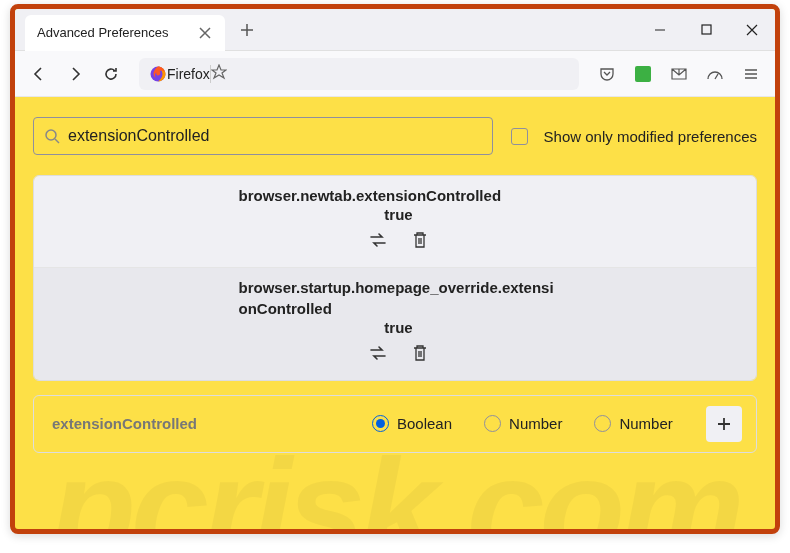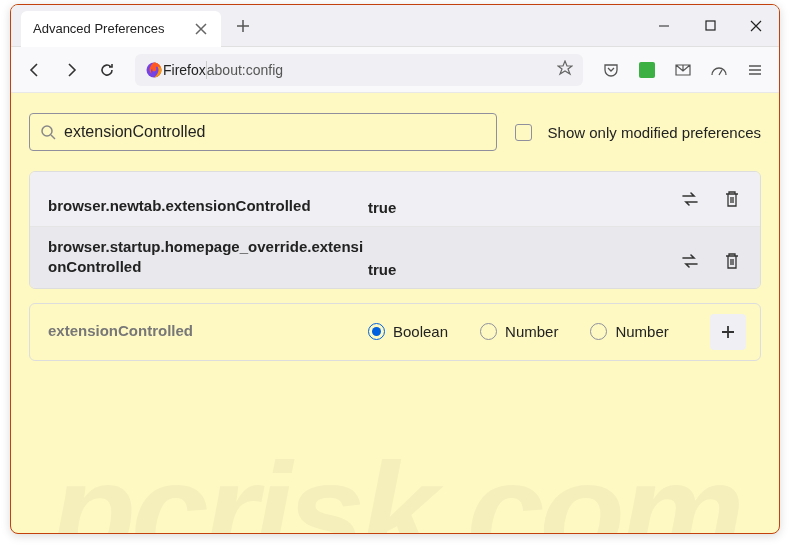--- a/index.html
+++ b/index.html
@@ -1,18 +1,18 @@
 <!DOCTYPE html>
 <html><head>
 <meta charset="utf-8">
 <style>
 * { box-sizing: border-box; margin: 0; padding: 0; font-family: -apple-system, BlinkMacSystemFont, "Segoe UI", Arial, sans-serif; }
 body { width: 790px; height: 553px; background: #fff; position: relative; overflow: hidden; }
 
-.window { width: 770px; height: 530px; margin: 4px auto 0; background: #fef9c3; border: 1px solid #c2410c; border-radius: 8px; box-shadow: 0 2px 10px rgba(0,0,0,0.15); overflow: hidden; position: relative; }
+.window { width: 770px; height: 530px; margin: 4px auto 0; background: #fde047; border: 5px solid #c2410c; border-radius: 8px; box-shadow: 0 2px 10px rgba(0,0,0,0.15); overflow: hidden; position: relative; }
 
 .titlebar { height: 42px; display: flex; align-items: center; background: #f0f0f4; border-bottom: 1px solid #e0e0e0; }
 .tab { display: flex; align-items: center; height: 36px; margin: 6px 0 0 10px; padding: 0 12px; background: #fff; border-radius: 6px 6px 0 0; min-width: 200px; max-width: 230px; }
 .tab-title { flex: 1; font-size: 13px; color: #222; }
 .tab-close { width: 16px; height: 16px; display: flex; align-items: center; justify-content: center; color: #666; cursor: pointer; }
 .newtab { width: 28px; height: 28px; margin-left: 8px; display: flex; align-items: center; justify-content: center; color: #555; cursor: pointer; }
 .winbtns { margin-left: auto; display: flex; }
 .winbtn { width: 46px; height: 42px; display: flex; align-items: center; justify-content: center; color: #222; cursor: pointer; }
 
 .toolbar { height: 46px; display: flex; align-items: center; padding: 0 8px; background: #f9f9fb; border-bottom: 1px solid #e8e8e8; gap: 4px; }
@@ -28,21 +28,21 @@
 
 .content { padding: 20px 18px; }
 .searchrow { display: flex; align-items: center; gap: 18px; margin-bottom: 20px; }
 .searchbox { flex: 1; height: 38px; border: 1px solid #8f8f9d; border-radius: 4px; display: flex; align-items: center; padding: 0 10px; gap: 8px; }
 .searchbox svg { color: #888; flex-shrink: 0; }
 .searchbox input { border: none; outline: none; flex: 1; font-size: 16px; color: #222; background: transparent; }
 .showmod { display: flex; align-items: center; gap: 16px; font-size: 15px; color: #222; }
 .checkbox { width: 17px; height: 17px; border: 1.5px solid #8f8f9d; border-radius: 3px; }
 
 .preflist { border: 1px solid #ddd; border-radius: 6px; overflow: hidden; margin-bottom: 14px; }
-.prefrow { display: flex; align-items: flex-end; padding: 10px 11px 10px 18px; min-height: 50px; }
+.prefrow { display: flex; align-items: center; padding: 10px 11px 10px 18px; min-height: 50px; flex-direction: column; }
 .prefrow:not(:last-child) { border-bottom: 1px solid #e5e5e5; }
 .prefrow:nth-child(odd) { background: #f0f0f4; }
 .prefrow:nth-child(even) { background: #e8e8ed; }
 .prefname { width: 320px; font-size: 15px; font-weight: 700; color: #222; line-height: 1.35; word-break: break-word; }
 .prefval { font-size: 15px; font-weight: 700; color: #222; flex: 1; }
 .prefbtns { display: flex; gap: 8px; }
 .iconbtn { width: 34px; height: 34px; border: none; background: transparent; border-radius: 4px; display: flex; align-items: center; justify-content: center; cursor: pointer; color: #333; }
 
 .newpref { display: flex; align-items: center; border: 1px solid #ddd; border-radius: 6px; padding: 10px 14px 10px 18px; min-height: 52px; }
 .newpref .prefname { font-weight: 700; color: #777; }
@@ -110,21 +110,20 @@
         </svg>
       </div>
     <div class="urlbar">
       <svg class="ff-logo" viewBox="0 0 24 24">
           <circle cx="12" cy="12" r="10" fill="#7542E5"></circle>
           <path d="M12 2 C18 2 22 7 22 12 C22 18 17 22 12 22 C12 22 18 18 18 12 C18 6 12 2 12 2" fill="#FF9500"></path>
           <path d="M12 2 C16 2 20 5 21 10 C20 8 17 6 14 8 C16 10 15 14 12 14 C10 14 9 12 10 10 C8 11 7 14 9 17 C6 15 5 11 7 8 C8 5 10 3 12 2" fill="#FF5722"></path>
         </svg>
       <span class="url-prefix">Firefox</span>
       <span class="url-sep"></span>
-      <span class="url-text">about:config</span>
       <span class="url-star"><svg width="16" height="16" viewBox="0 0 16 16">
             <path d="M8 1 L10 6 L15 6 L11 9 L13 14 L8 11 L3 14 L5 9 L1 6 L6 6 Z" stroke="currentColor" stroke-width="1.2" fill="none"></path>
           </svg></span>
     </div>
     <div class="tbicon">
         <svg width="16" height="16" viewBox="0 0 16 16">
           <path d="M2 3 H14 V8 A6 6 0 0 1 2 8 Z M5 6 L8 9 L11 6" stroke="currentColor" stroke-width="1.3" fill="none"></path>
         </svg>
       </div>
     <div class="tbicon">

